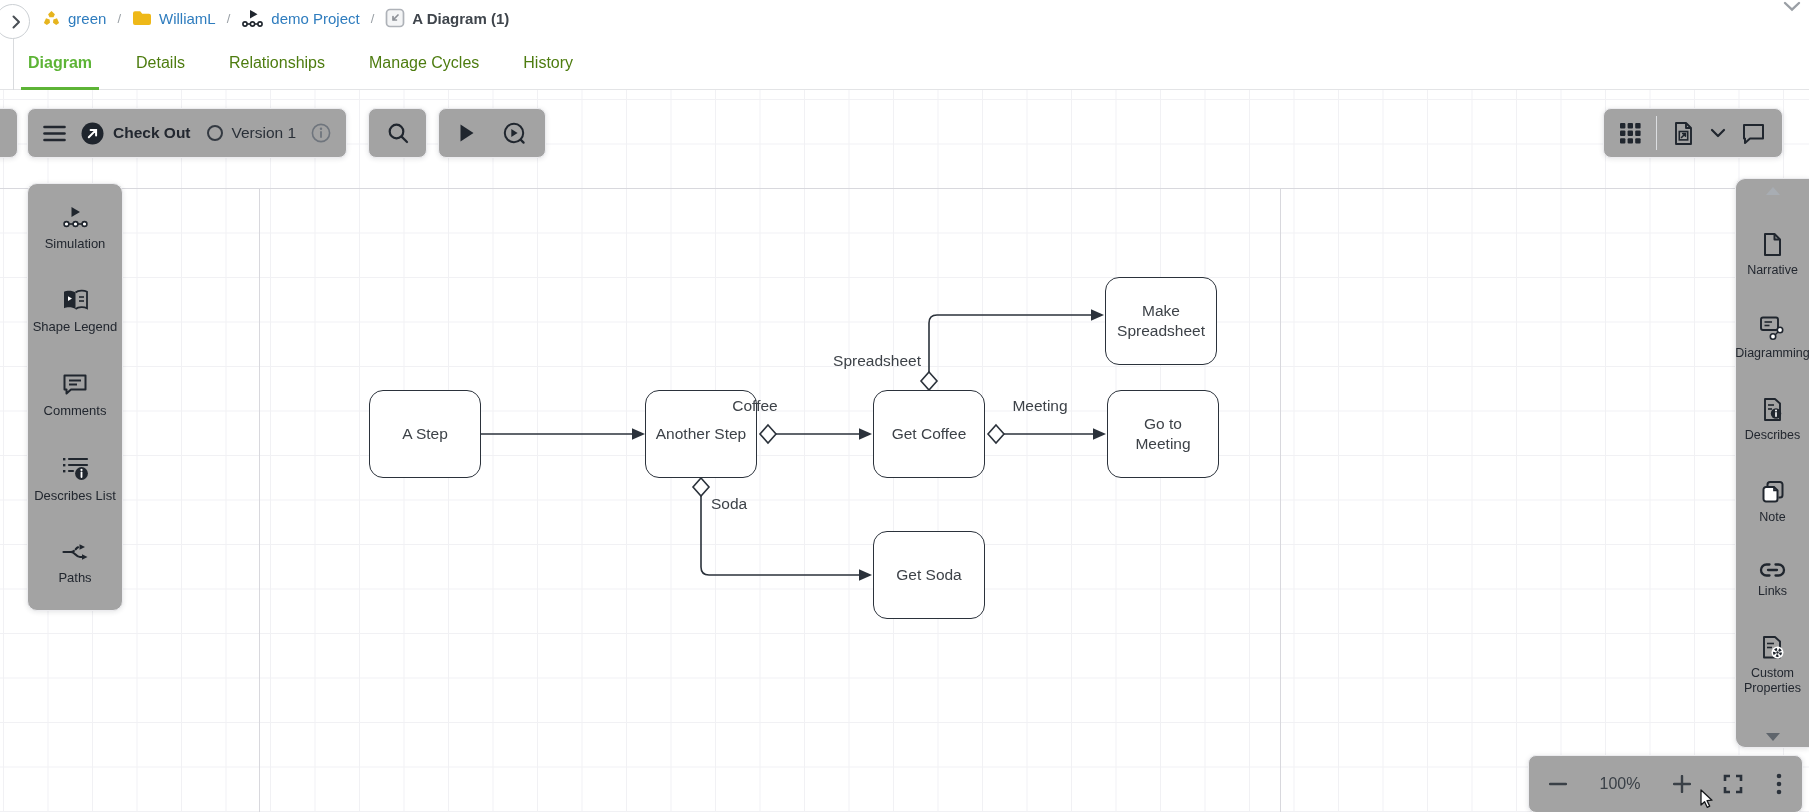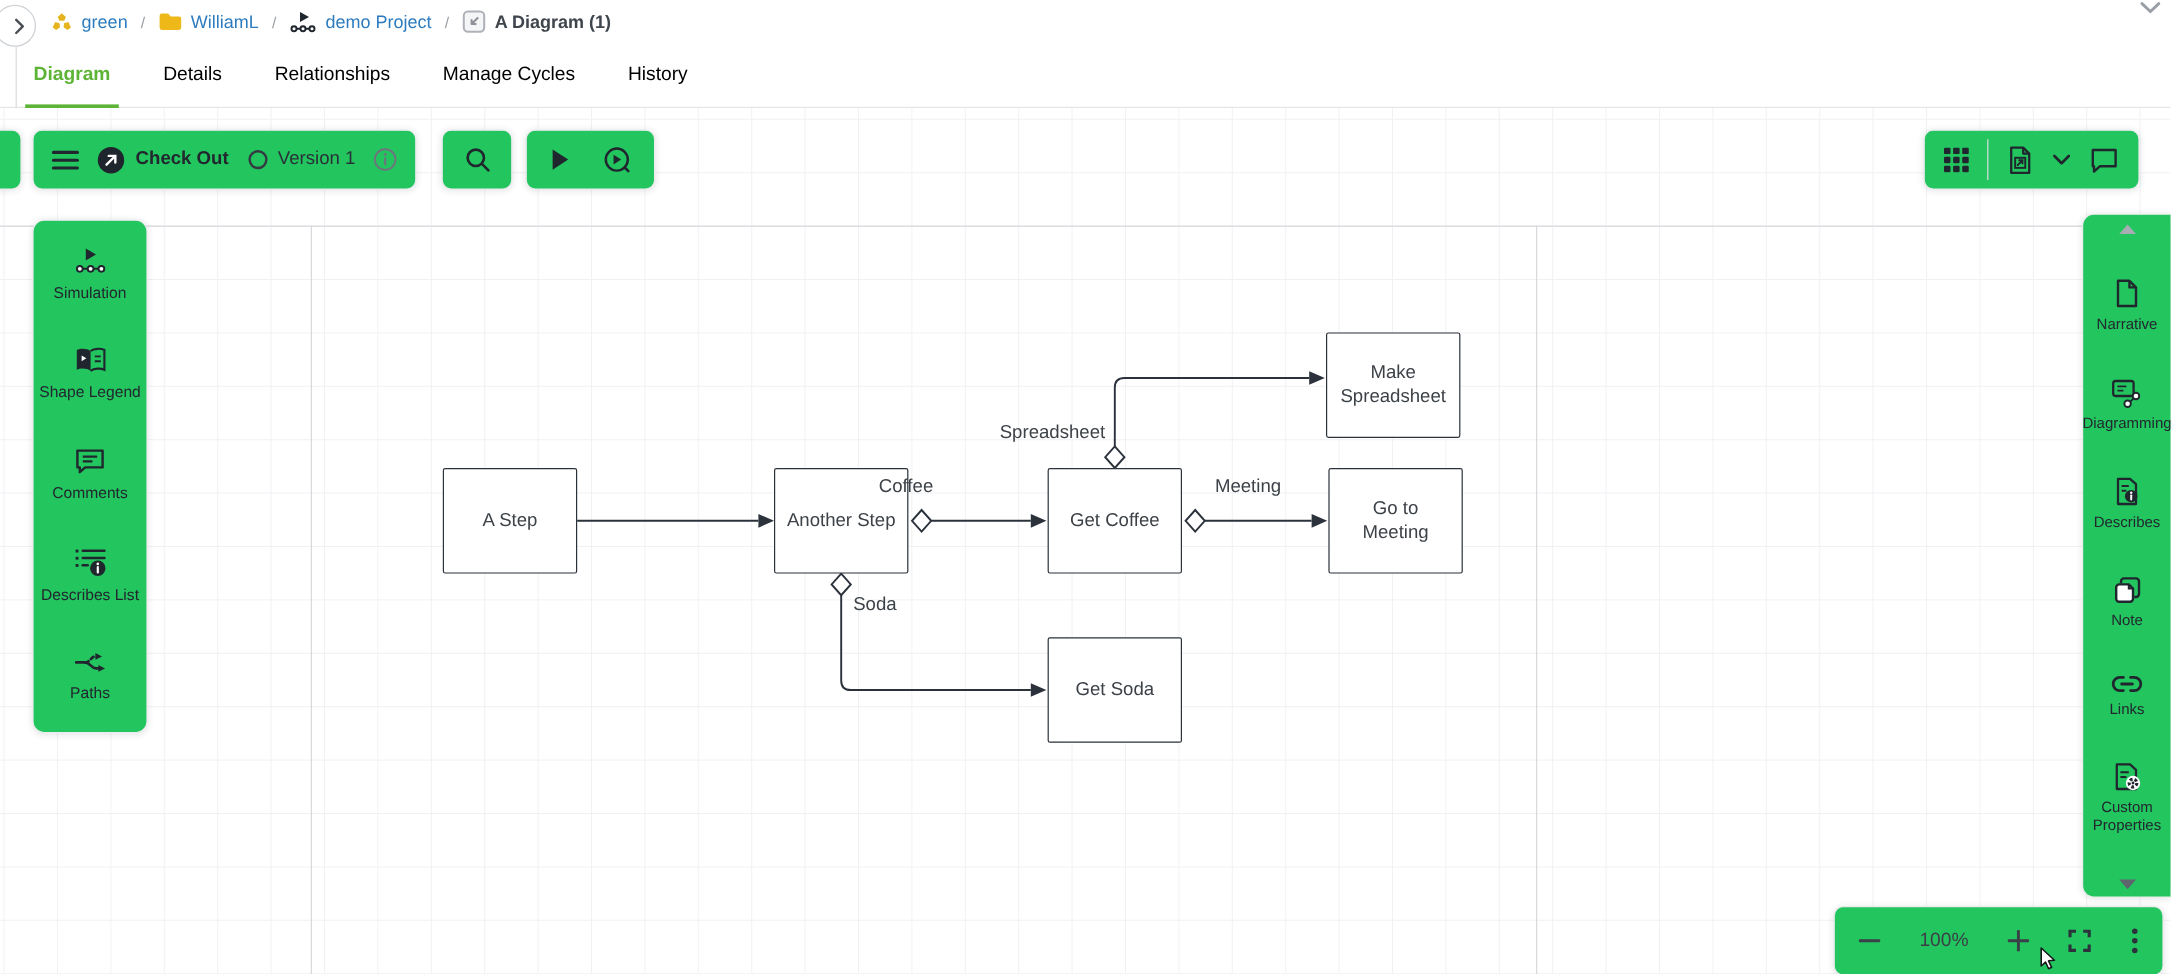--- a/index.html
+++ b/index.html
@@ -15,40 +15,40 @@
   .crumb-current { color:#3f454c; font-weight:700; }
   .crumb-sep { color:#9aa0a6; font-size:13px; }
   .collapse-btn { position:absolute; left:-5px; top:4px; width:35px; height:35px; border-radius:50%;
                   background:#fff; border:1px solid #ccd0d4; display:flex; align-items:center; justify-content:center; z-index:31;}
   .panel-divider { position:absolute; left:13px; top:39px; width:1px; height:51px; background:#d9dbde; z-index:31;}
   .top-right-chevron { position:absolute; left:1783px; top:1px; z-index:31; }
 
   
   .tab-bar { position:absolute; left:0; top:36px; right:0; height:54px; background:#fff;
              border-bottom:1px solid #e3e4e6; display:flex; align-items:stretch; padding-left:6px; z-index:30; }
-  .tab { padding:0 22px; display:flex; align-items:center; font-size:16px; color:#000000; position:relative; cursor:pointer; }
+  .tab { padding:0 22px; display:flex; align-items:center; font-size:16px; color:#4d7c0f; position:relative; cursor:pointer; }
   .tab.active { color:#5db436; font-weight:700; }
   .tab.active::after { content:""; position:absolute; left:15px; right:15px; bottom:-1px; height:3px; background:#5db436; }
 
   
   .canvas { position:absolute; left:0; top:90px; width:1809px; height:722px; background:#fff;
     background-image: linear-gradient(#f1f1f4 1px, transparent 1px), linear-gradient(90deg,#f1f1f4 1px, transparent 1px);
     background-size:44.5px 44.5px; background-position:3px 9px; }
   .page-line-h { position:absolute; left:0; top:98px; width:1809px; height:1px; background:#d8d8dd; }
   .page-line-v1 { position:absolute; left:259px; top:98px; width:1px; height:624px; background:#d8d8dd; }
   .page-line-v2 { position:absolute; left:1280px; top:98px; width:1px; height:624px; background:#d8d8dd; }
   .edges-svg { position:absolute; left:0; top:0; width:1809px; height:722px; pointer-events:none; }
 
-  .node { position:absolute; width:112px; height:88px; background:#fff; border:1.6px solid #2b323b; border-radius:2px;
+  .node { position:absolute; width:112px; height:88px; background:#fff; border:1.6px solid #2b323b; border-radius:14px;
           display:flex; align-items:center; justify-content:center; text-align:center; padding:4px 8px;
           font-size:15.5px; color:#3d4248; line-height:1.32; cursor:pointer; }
   .edge-label { position:absolute; font-size:15.5px; color:#3d4248; }
 
   
-  .card { position:absolute; background:#22c55e; border:1px solid #ececef; border-radius:8px;
+  .card { position:absolute; background:#a3a3a3; border:1px solid #ececef; border-radius:8px;
           box-shadow:0 1px 5px rgba(32,38,46,.12); display:flex; align-items:center; z-index:20; }
   .icon-btn { display:flex; align-items:center; justify-content:center; cursor:pointer; }
 
   .card-main { left:27px; top:108px; height:50px; padding:0 15px; gap:15px; }
   .checkout { display:flex; align-items:center; gap:9px; font-size:15.5px; font-weight:700; color:#22272f; cursor:pointer; }
   .version { display:flex; align-items:center; gap:8px; font-size:15.5px; color:#2a3038; cursor:pointer; }
   .card-sliver { left:-16px; top:108px; width:34px; height:50px; }
   .card-search { left:368px; top:108px; width:59px; height:50px; justify-content:center; }
   .card-sim { left:438px; top:108px; height:50px; padding:0 19px; gap:28px; }
   .card-topright { left:1603px; top:108px; height:50px; padding:0 16px; gap:15px; }

